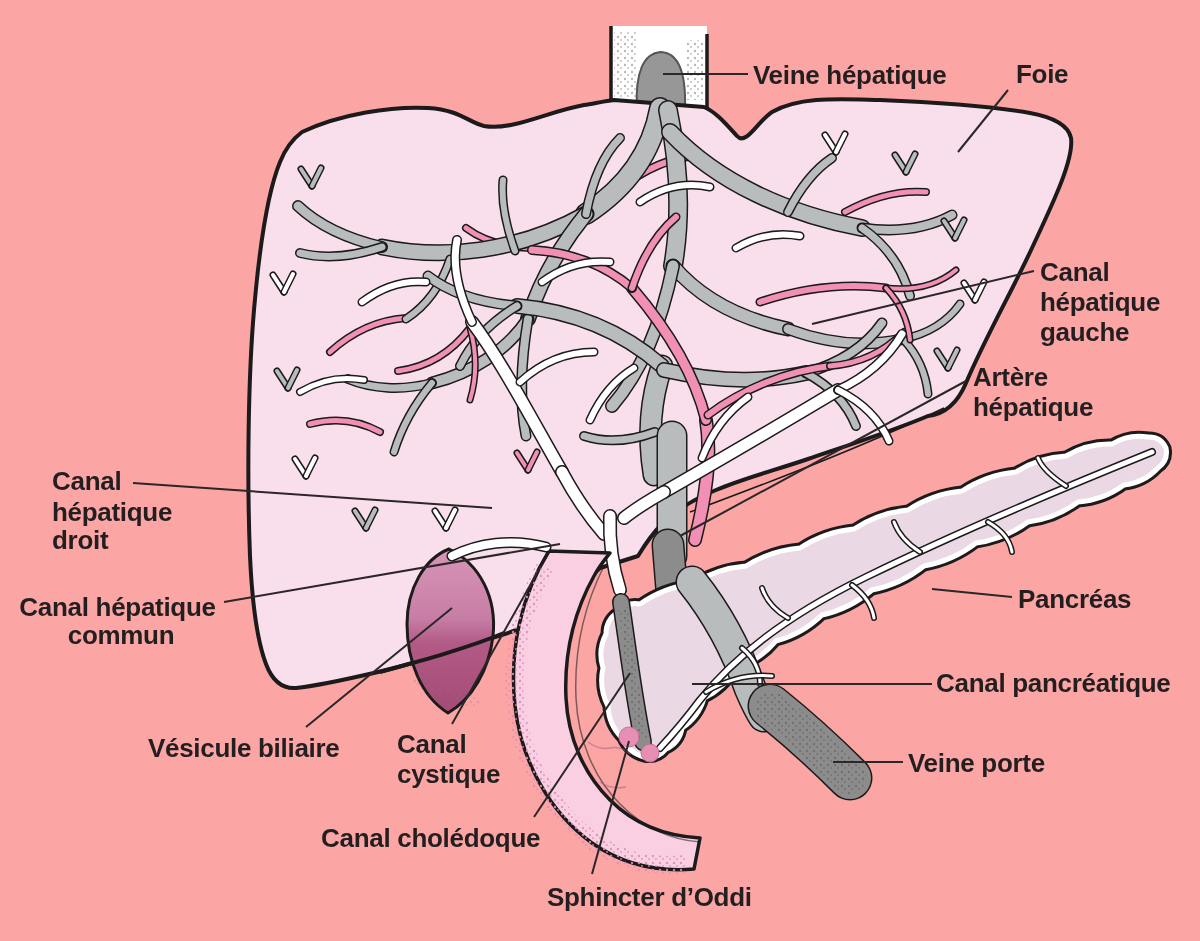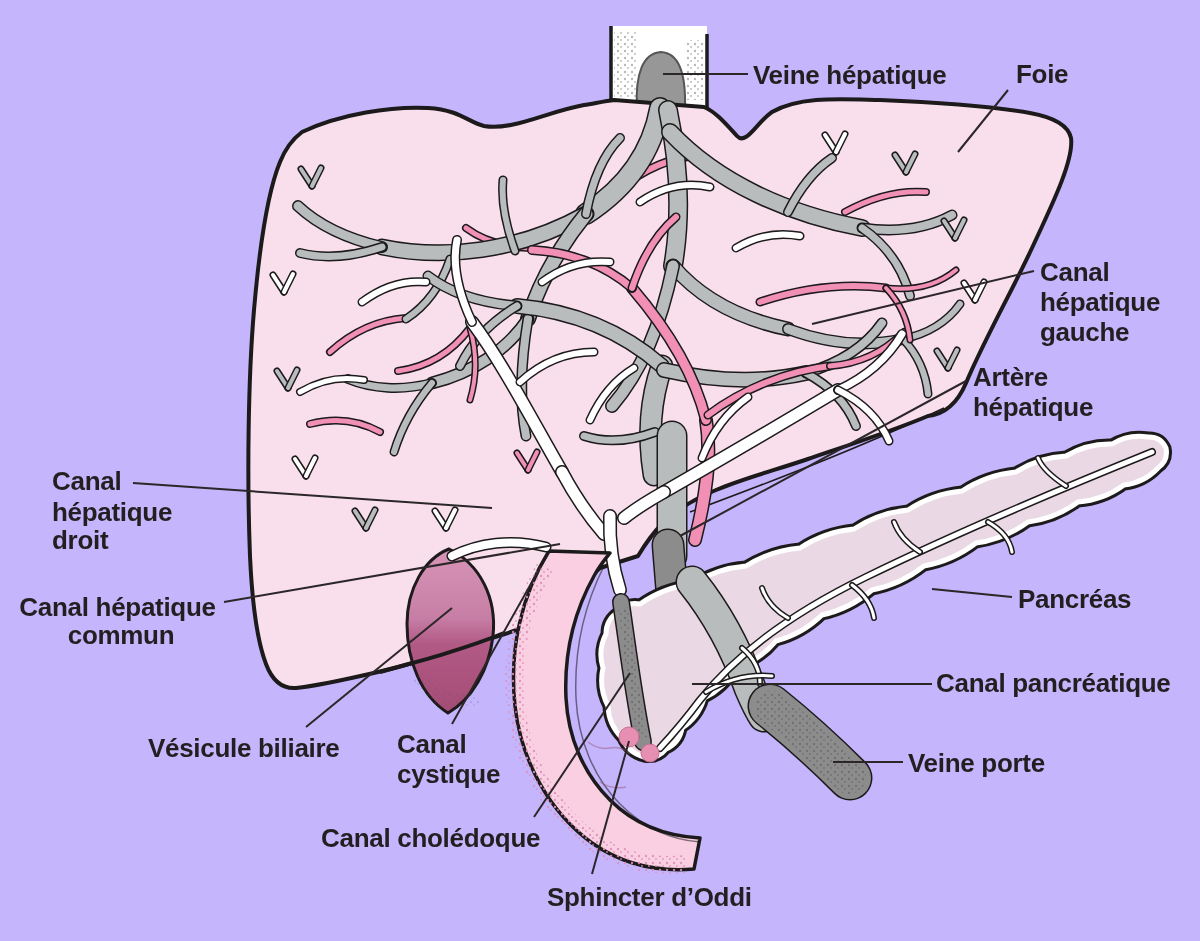--- a/index.html
+++ b/index.html
@@ -1,16 +1,16 @@
 <!DOCTYPE html>
 <html><head>
 <meta charset="utf-8">
 <style>
   html,body{margin:0;padding:0;background:#ffffff;}
-  #stage{position:relative;width:1200px;height:941px;background:#c4b5fd;overflow:hidden;
+  #stage{position:relative;width:1200px;height:941px;background:#fca5a5;overflow:hidden;
          font-family:"Liberation Sans",sans-serif;}
   svg{position:absolute;left:0;top:0;}
   .lbl{font-family:"Liberation Sans",sans-serif;font-weight:bold;font-size:26px;
        fill:#231f20;letter-spacing:-0.3px;}
   .leader{stroke:#2b2628;stroke-width:2;fill:none;}
   .outline{stroke:#1c1a1b;fill:none;}
 </style>
 </head>
 <body>
 

